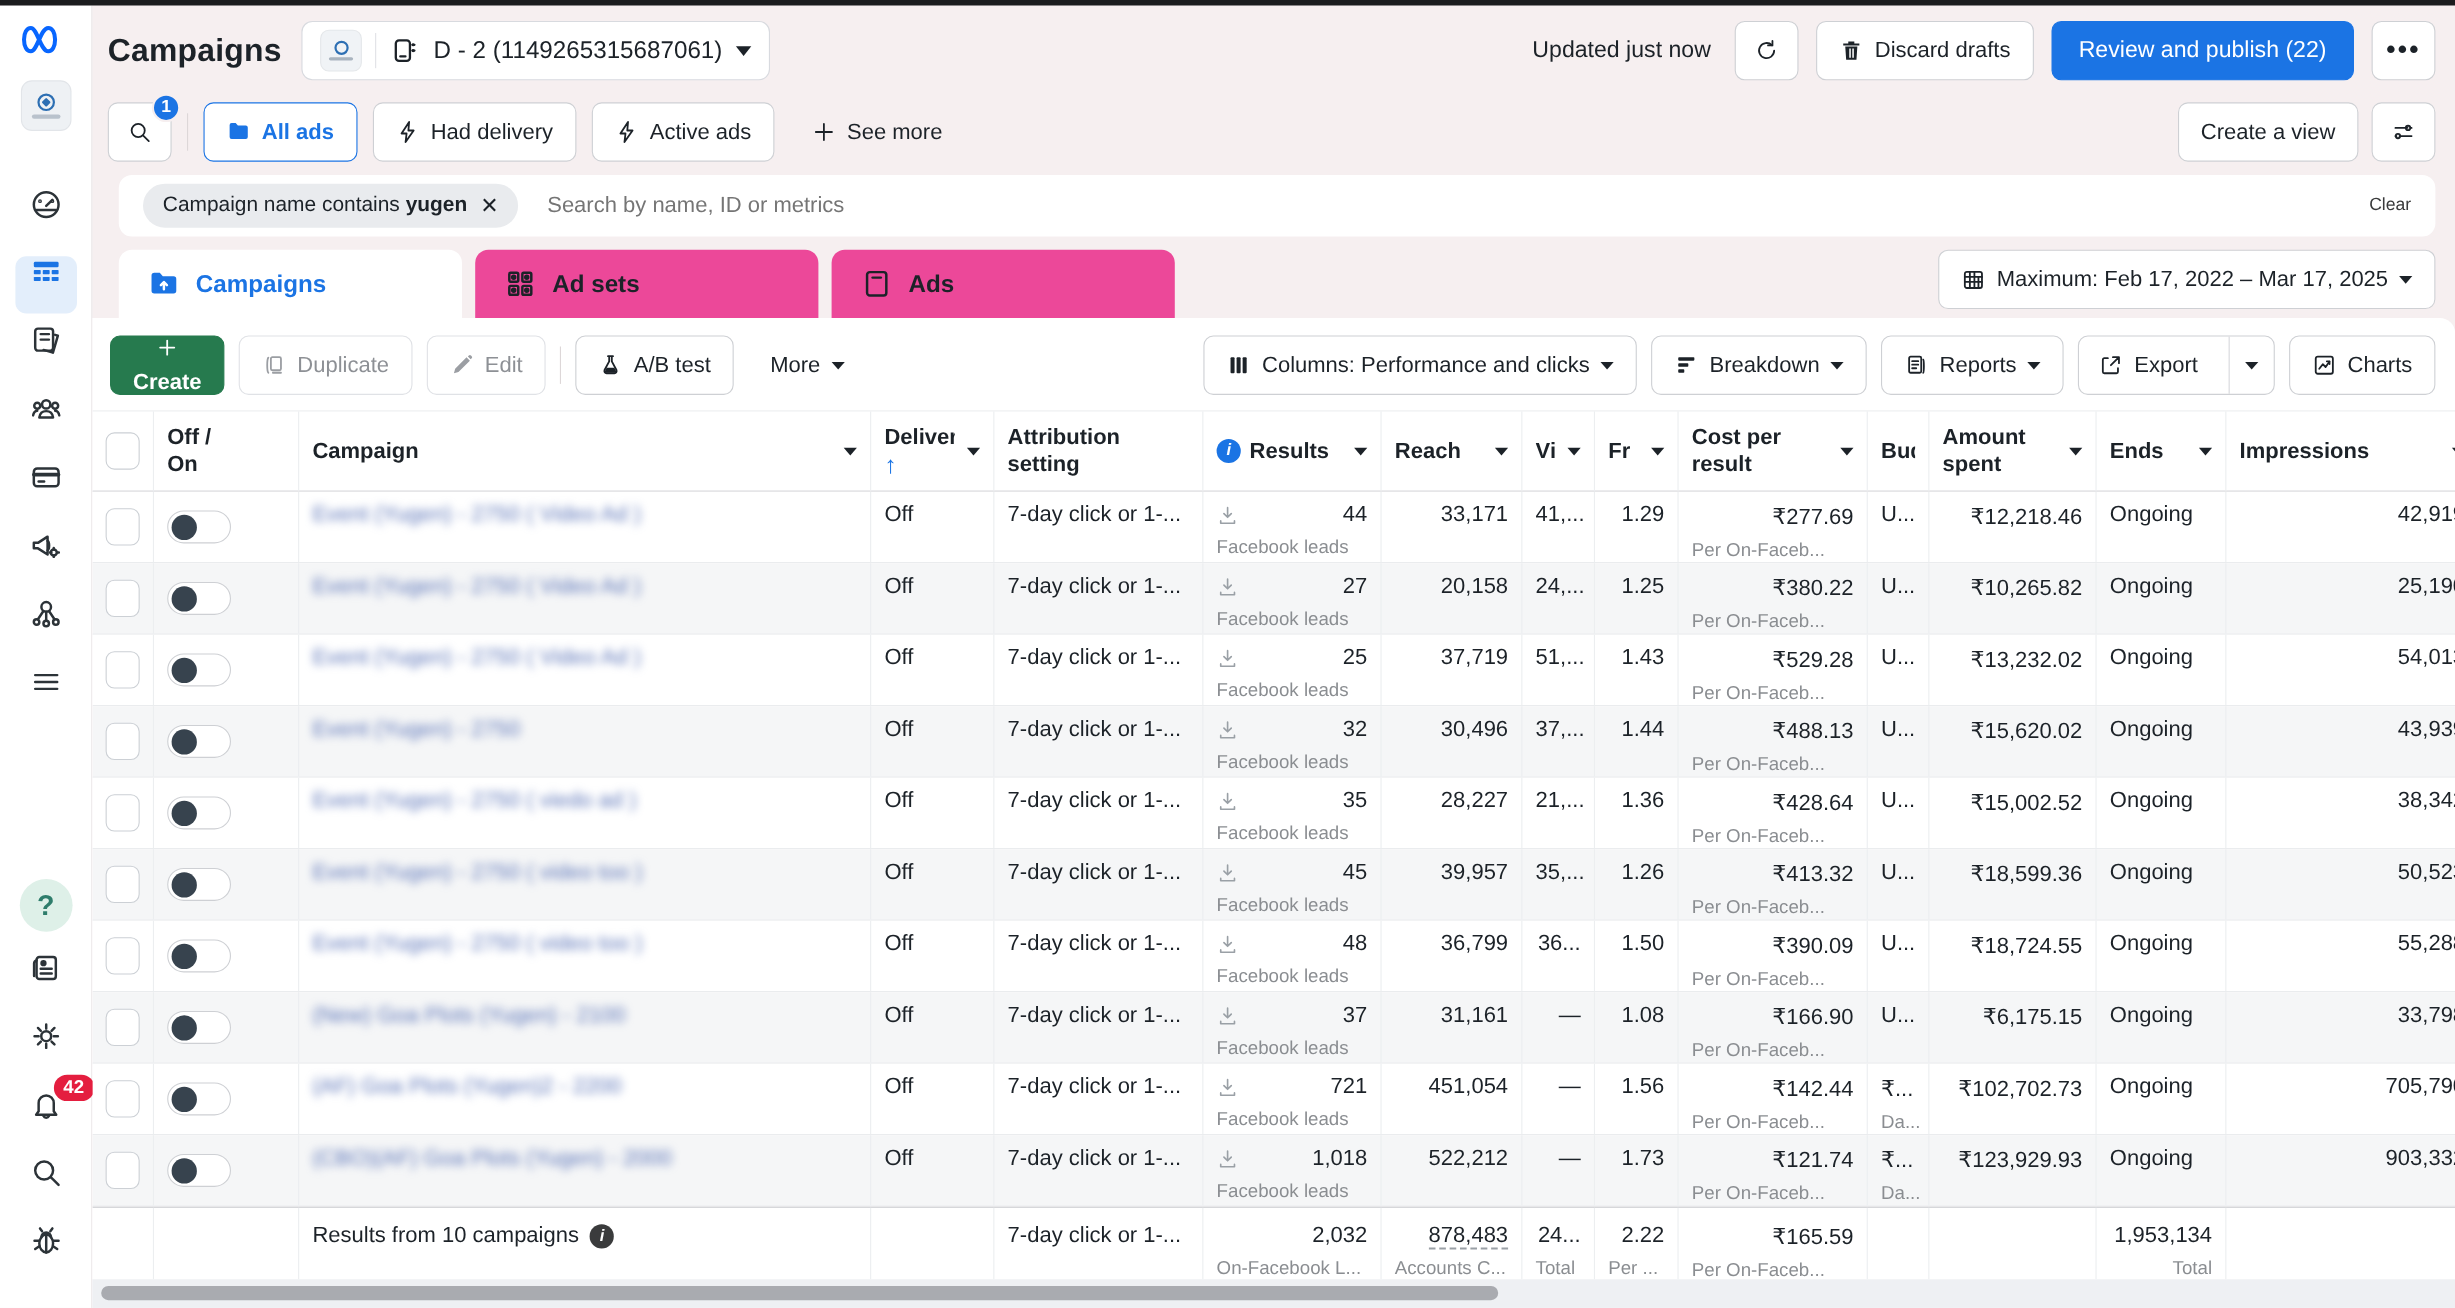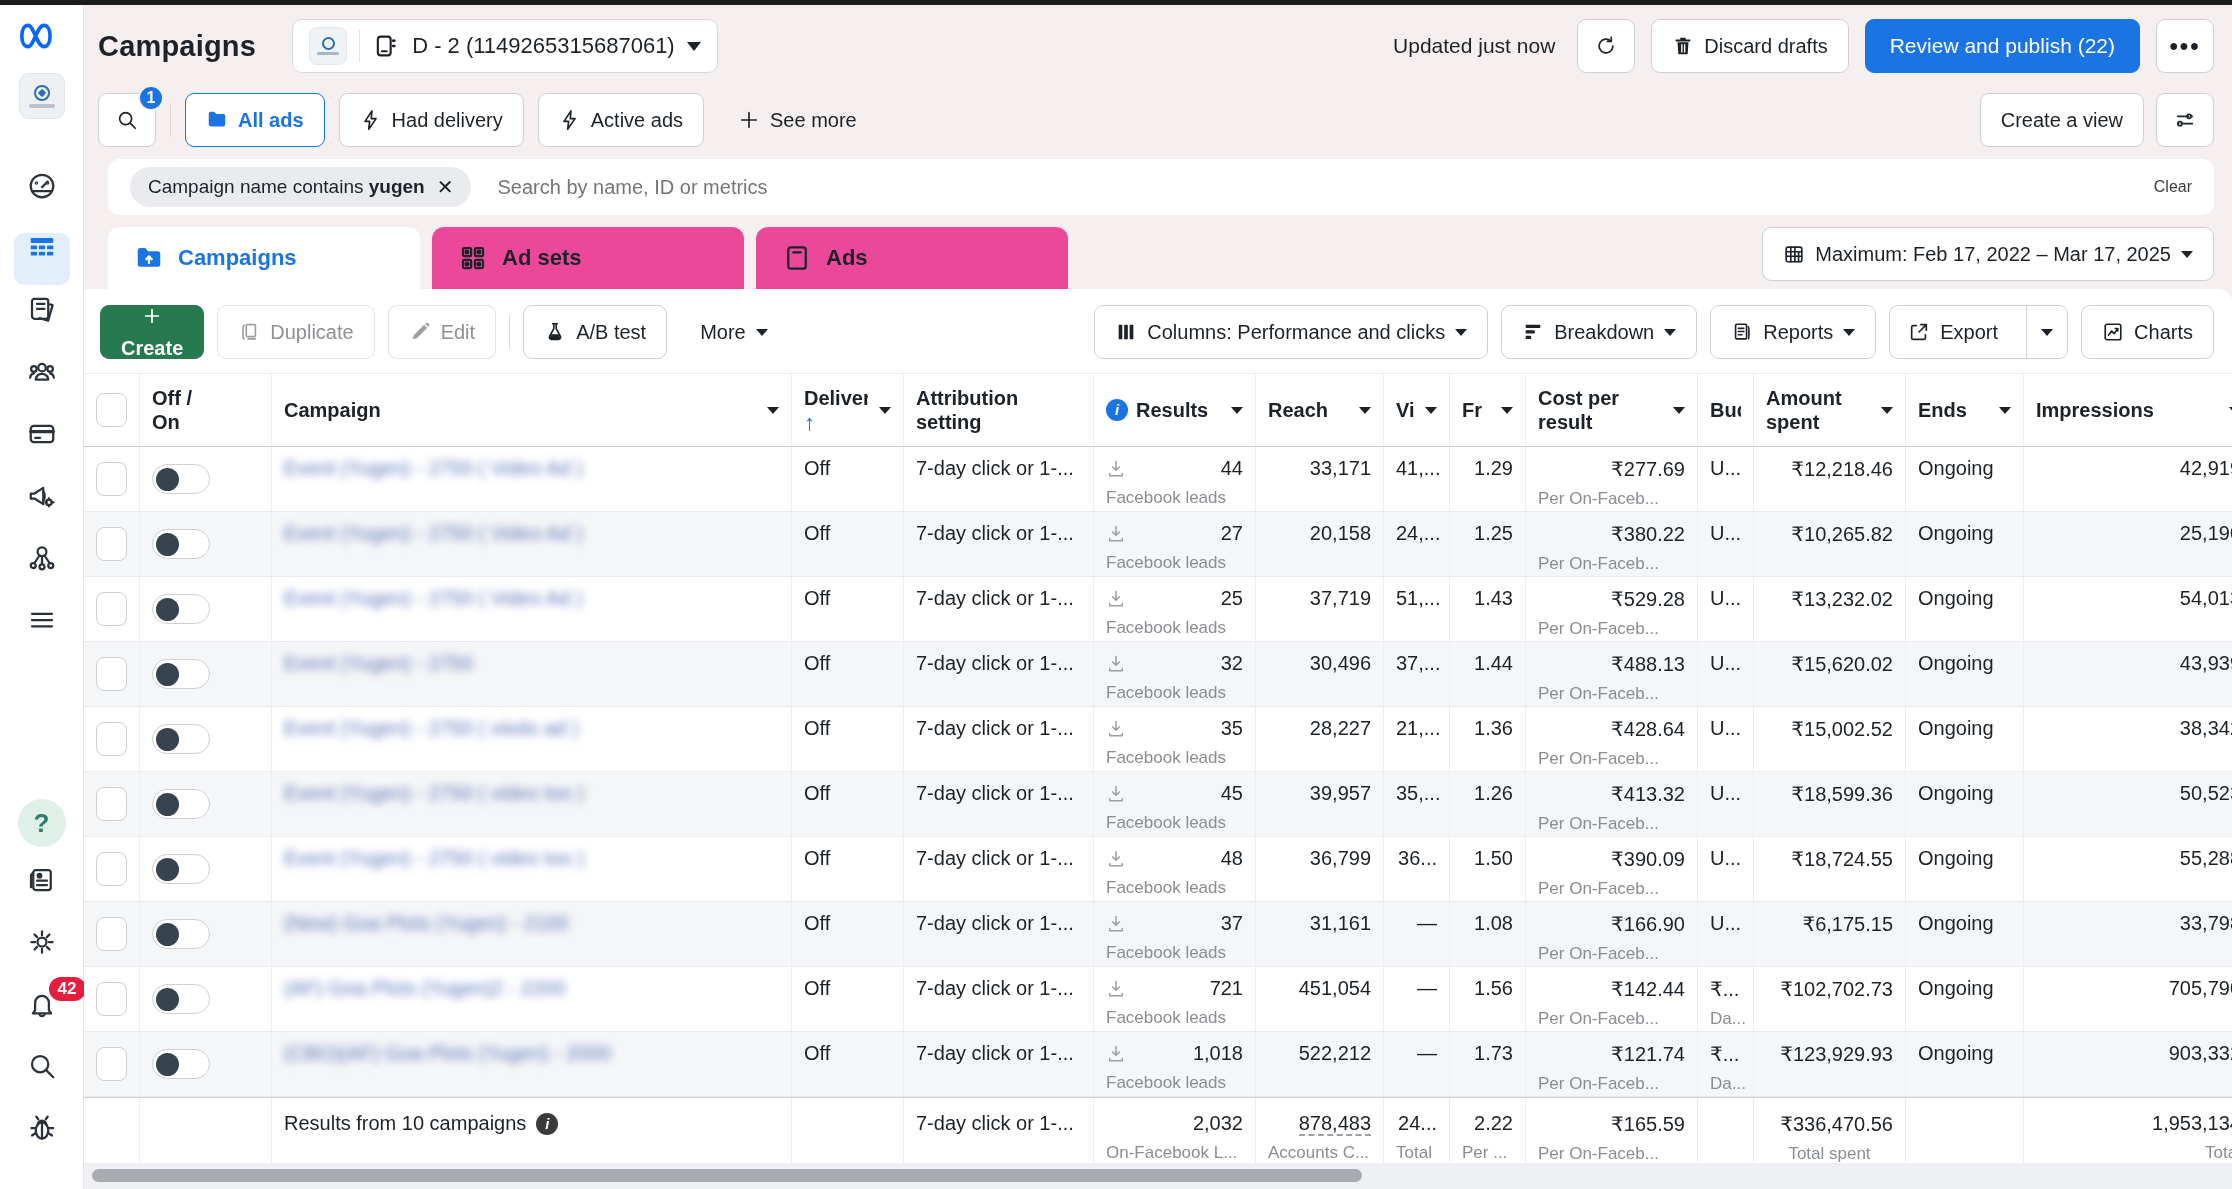--- a/index.html
+++ b/index.html
@@ -24,21 +24,21 @@
     display:flex; align-items:center; justify-content:center; margin-bottom:18px; }
   .bell-wrap { position:relative; }
   .badge42 { position:absolute; top:-12px; right:-16px; background:#e41e3f; color:#fff; font-size:17px; font-weight:bold;
     padding:2px 9px; border-radius:14px; }
 
   
   .main { flex:1; display:flex; flex-direction:column; min-width:0; }
 
   .hdr { height:82px; display:flex; align-items:center; padding:0 18px 0 14px; }
   .hdr-title { font-size:29px; font-weight:bold; letter-spacing:.2px; }
-  .acct-pill { margin-left:36px; height:54px; background:#fff; border:1px solid #d8dadf; border-radius:10px;
+  .acct-pill { margin-left:18px; height:54px; background:#fff; border:1px solid #d8dadf; border-radius:10px;
     display:flex; align-items:center; padding:0 16px; gap:12px; }
   .acct-thumb { width:38px; height:38px; border-radius:8px; background:#f0f3f6; border:1px solid #e4e7ea;
     display:flex; flex-direction:column; align-items:center; justify-content:center; gap:2px; }
   .acct-thumb .logo-dot { width:13px; height:13px; border-radius:50%; border:2px solid #2d6fb3; }
   .acct-thumb .logo-txt { width:22px; height:3px; background:#a9b4bf; border-radius:2px; }
   .acct-sep { width:1px; height:32px; background:#e0e2e6; }
   .acct-label { font-size:22px; color:#1c2228; }
   .caret { width:0; height:0; border-left:7px solid transparent; border-right:7px solid transparent; border-top:9px solid #1c2228; display:inline-block; }
   .caret.sm { border-left-width:6px; border-right-width:6px; border-top-width:7px; }
 
@@ -1110,24 +1110,20 @@
               </div>
             <div class="cell">
                 <div class="num">2.22</div>
                 <div class="sub">Per ...</div>
               </div>
             <div class="cell">
                 <div class="num">₹165.59</div>
                 <div class="sub">Per On-Faceb...</div>
               </div>
             <div class="cell"></div>
-            <div class="cell">
-                <div class="num">₹336,470.56</div>
-                <div class="sub" style="text-align:center;">Total spent</div>
-              </div>
             <div class="cell"></div>
             <div class="cell">
                 <div class="num">1,953,134</div>
                 <div class="sub" style="text-align:right;">Total</div>
               </div>
           </div>
         </div>
       </div>
 
       <div class="hscroll">

